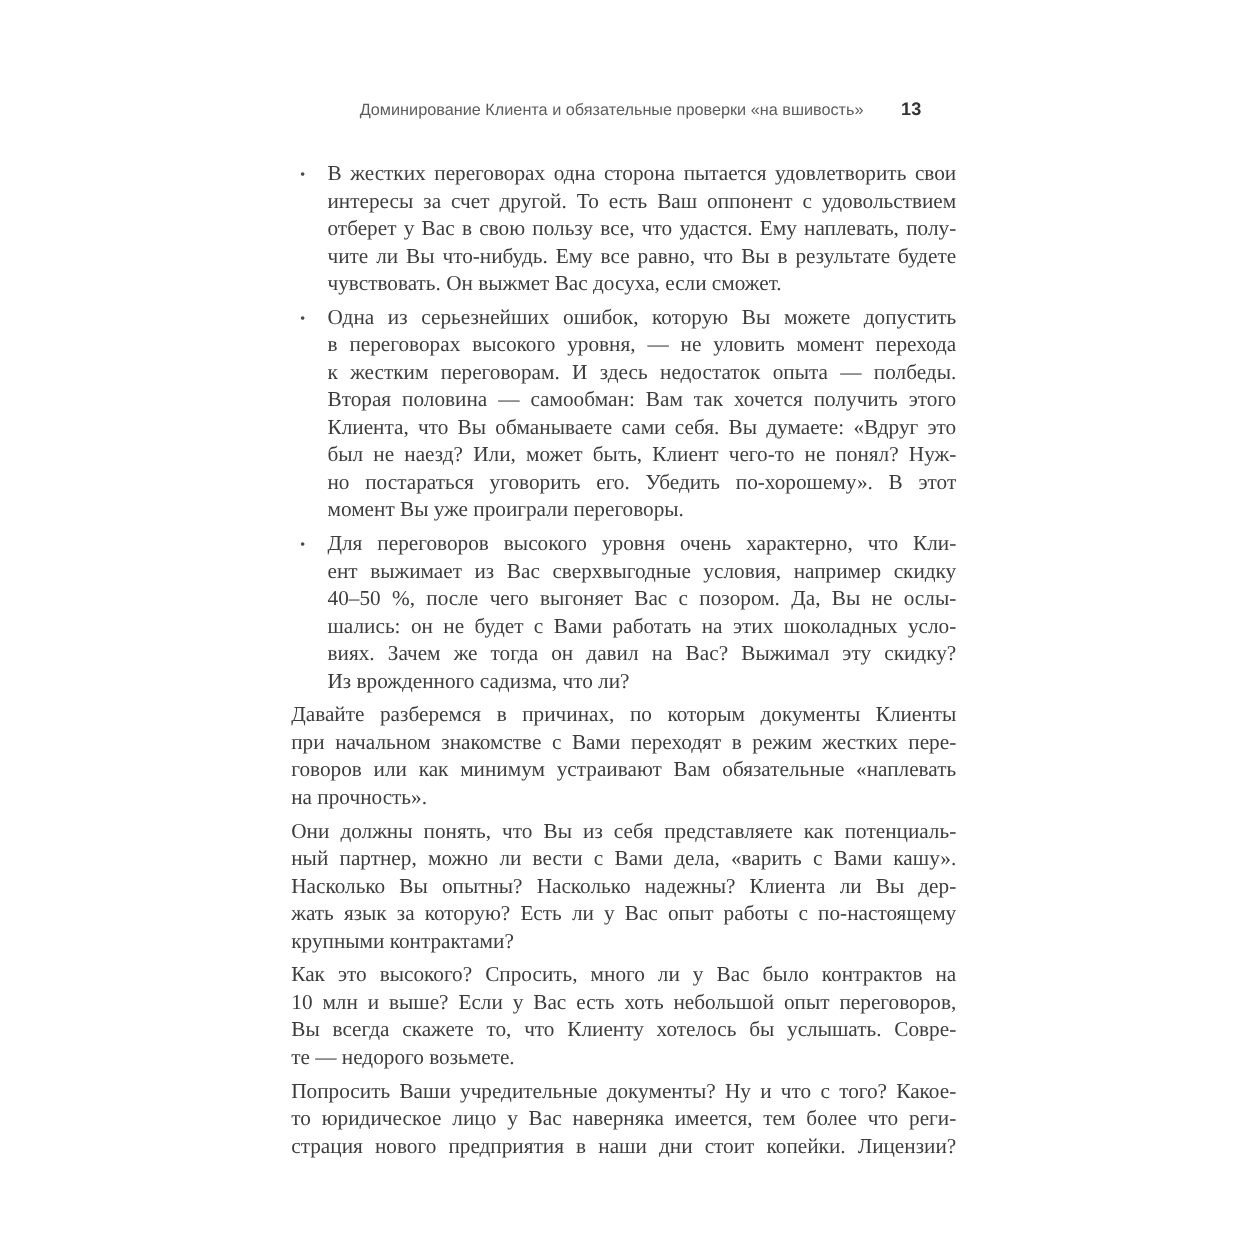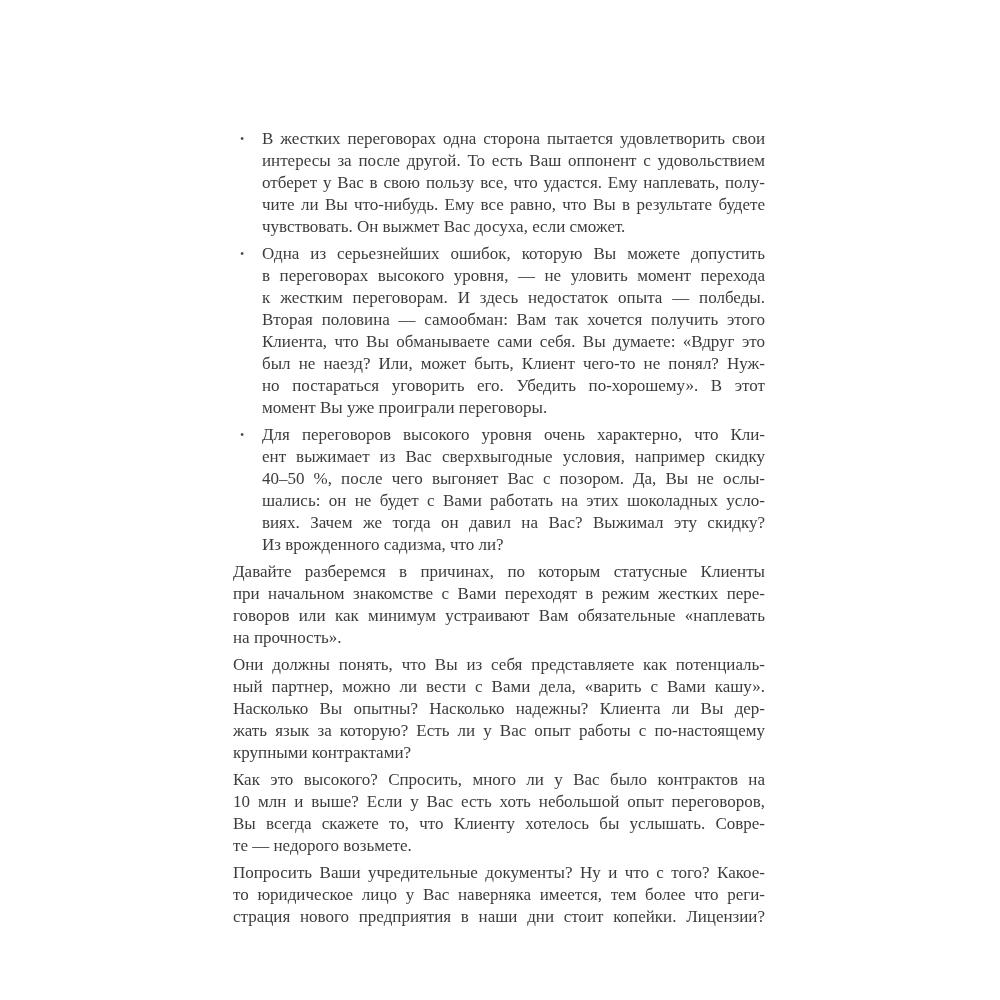--- a/index.html
+++ b/index.html
@@ -73,28 +73,32 @@
   }
   .ln-last {
     text-align-last: left;
   }
 </style>
 </head>
 <body>
 
 <div class="page">
 
+  <div class="running-head">
+    <span>Доминирование Клиента и обязательные проверки «на вшивость»</span>
+    <span class="page-num">13</span>
+  </div>
 
   <div class="content">
 
     <div class="bullet-item">
       <div class="marker">•</div>
       <div class="lines">
         <div class="ln">В жестких переговорах одна сторона пытается удовлетворить свои</div>
-        <div class="ln">интересы за после другой. То есть Ваш оппонент с удовольствием</div>
+        <div class="ln">интересы за счет другой. То есть Ваш оппонент с удовольствием</div>
         <div class="ln">отберет у Вас в свою пользу все, что удастся. Ему наплевать, полу-</div>
         <div class="ln">чите ли Вы что-нибудь. Ему все равно, что Вы в результате будете</div>
         <div class="ln ln-last">чувствовать. Он выжмет Вас досуха, если сможет.</div>
       </div>
     </div>
 
     <div class="bullet-item">
       <div class="marker">•</div>
       <div class="lines">
         <div class="ln">Одна из серьезнейших ошибок, которую Вы можете допустить</div>
@@ -114,21 +118,21 @@
         <div class="ln">Для переговоров высокого уровня очень характерно, что Кли-</div>
         <div class="ln">ент выжимает из Вас сверхвыгодные условия, например скидку</div>
         <div class="ln">40–50 %, после чего выгоняет Вас с позором. Да, Вы не ослы-</div>
         <div class="ln">шались: он не будет с Вами работать на этих шоколадных усло-</div>
         <div class="ln">виях. Зачем же тогда он давил на Вас? Выжимал эту скидку?</div>
         <div class="ln ln-last">Из врожденного садизма, что ли?</div>
       </div>
     </div>
 
     <div class="paragraph">
-      <div class="ln">Давайте разберемся в причинах, по которым статусные Клиенты</div>
+      <div class="ln">Давайте разберемся в причинах, по которым документы Клиенты</div>
       <div class="ln">при начальном знакомстве с Вами переходят в режим жестких пере-</div>
       <div class="ln">говоров или как минимум устраивают Вам обязательные «наплевать</div>
       <div class="ln ln-last">на прочность».</div>
     </div>
 
     <div class="paragraph">
       <div class="ln">Они должны понять, что Вы из себя представляете как потенциаль-</div>
       <div class="ln">ный партнер, можно ли вести с Вами дела, «варить с Вами кашу».</div>
       <div class="ln">Насколько Вы опытны? Насколько надежны? Клиента ли Вы дер-</div>
       <div class="ln">жать язык за которую? Есть ли у Вас опыт работы с по-настоящему</div>

